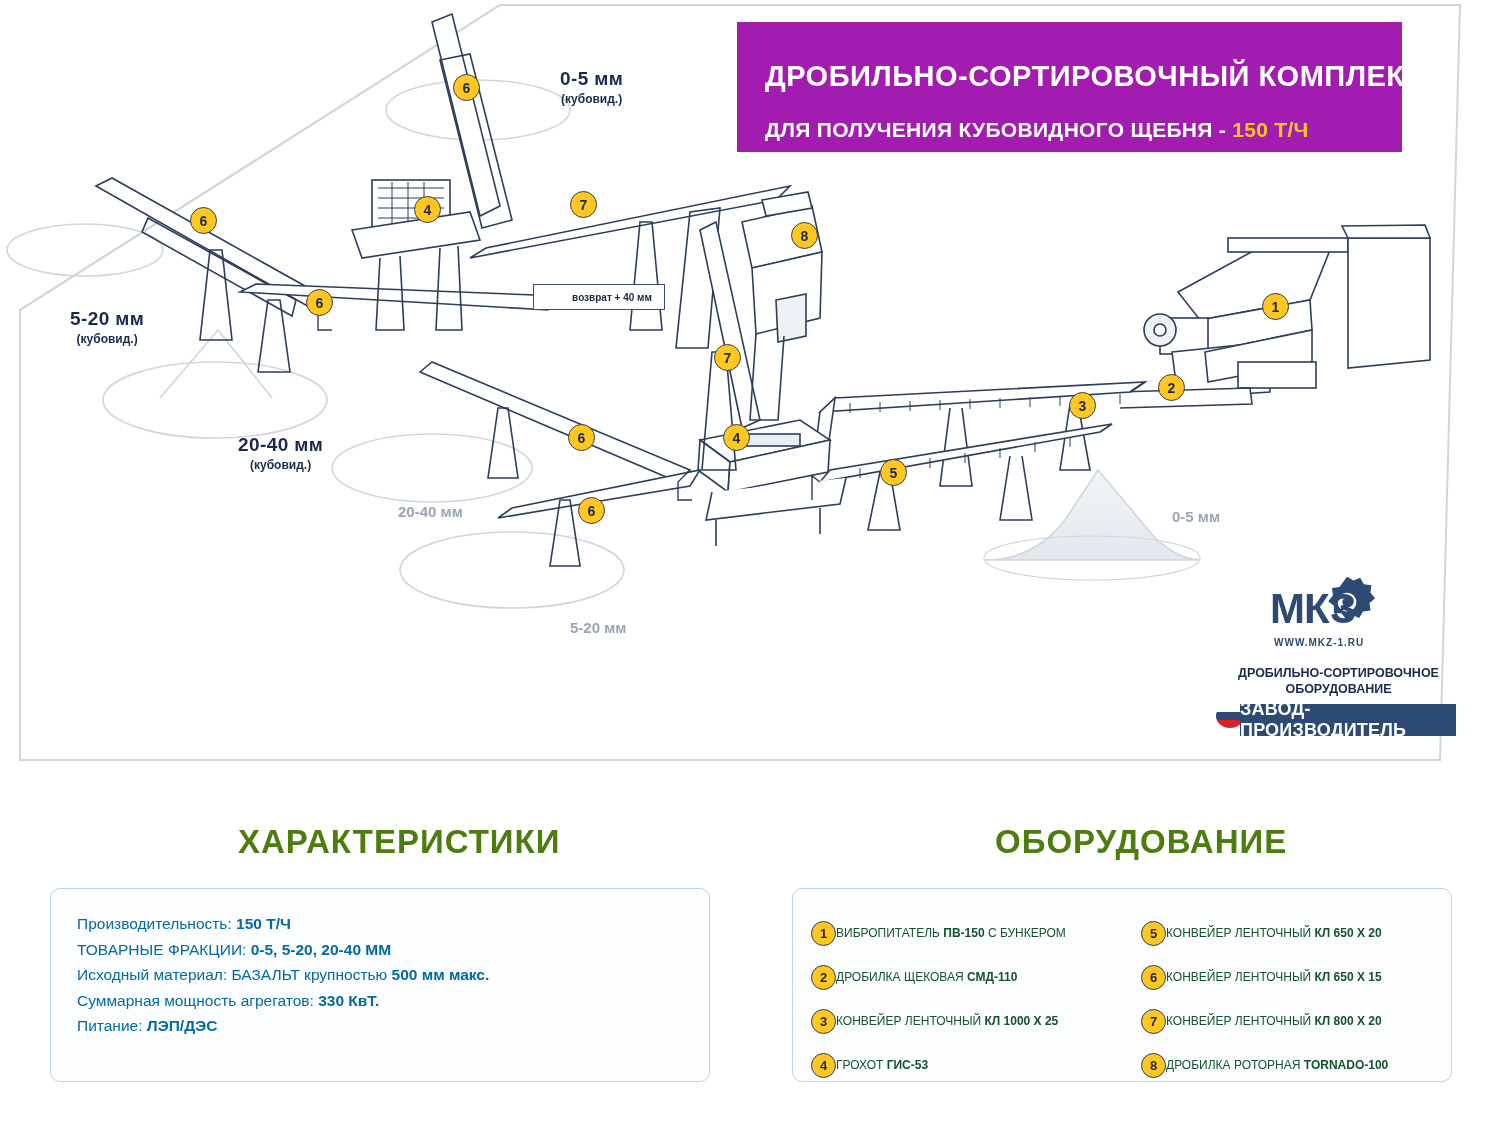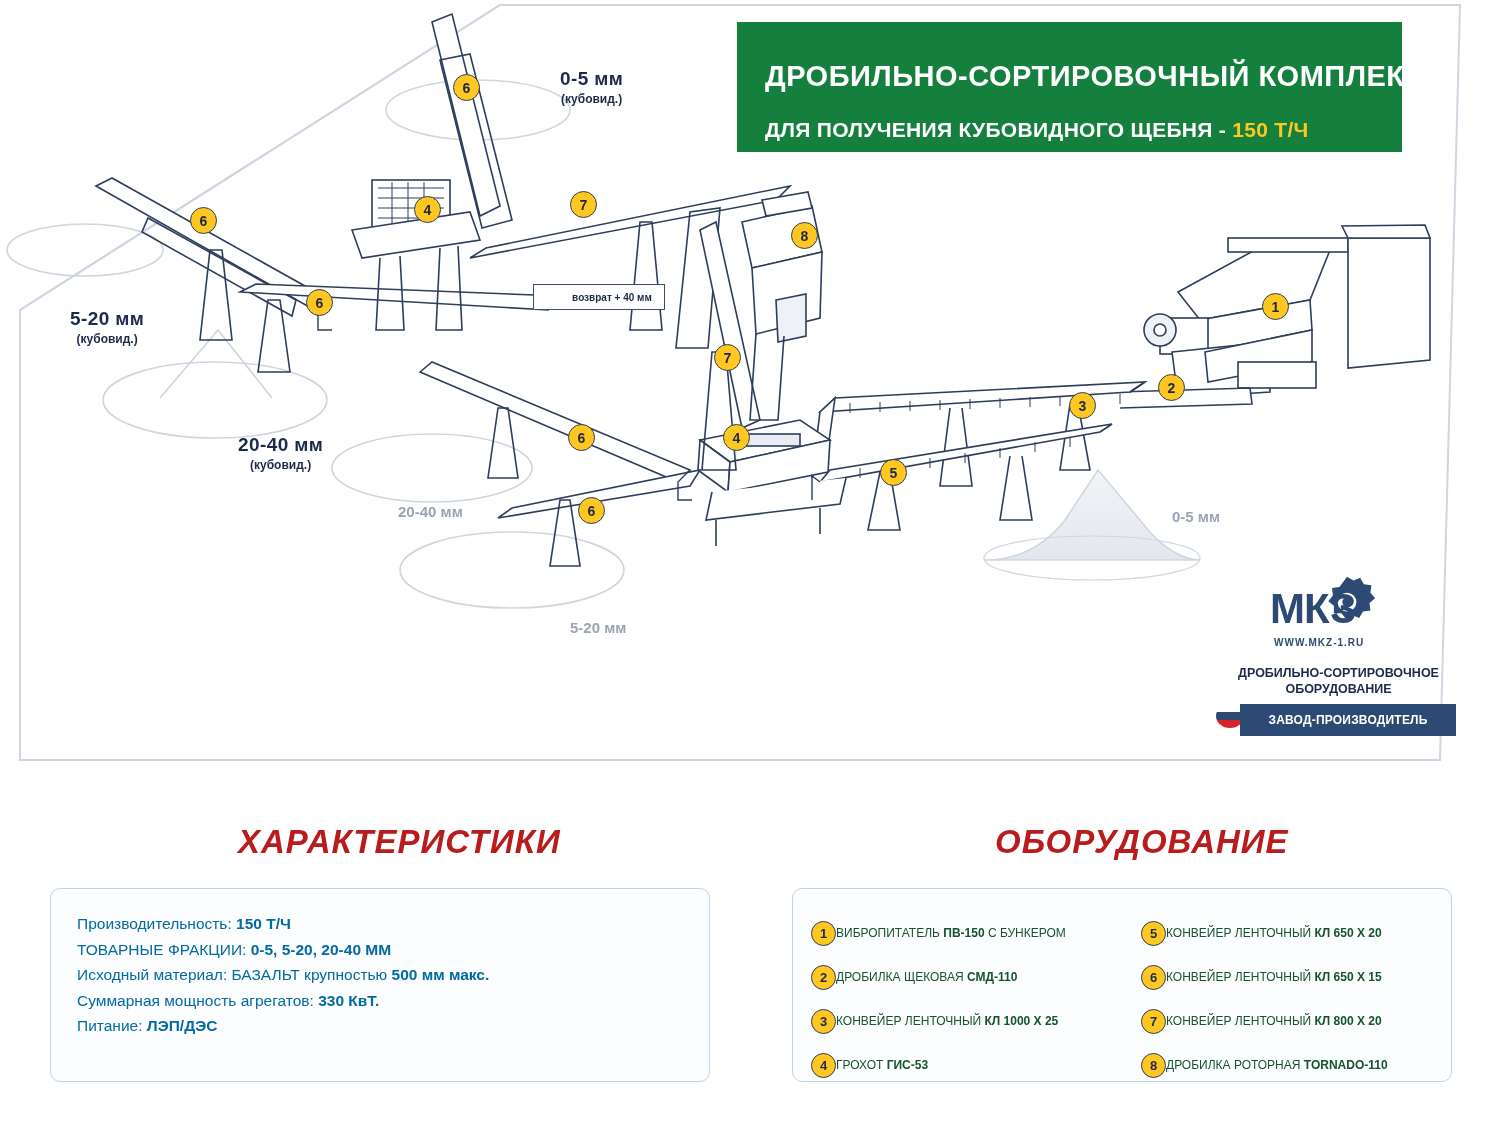--- a/index.html
+++ b/index.html
@@ -14,21 +14,21 @@
   .stage{position:absolute;left:0;top:0;width:1500px;height:1125px;}
 
   
   .ground{
     position:absolute;left:0;top:0;width:1500px;height:800px;
   }
 
   
   .title-box{
     position:absolute;left:737px;top:22px;width:665px;height:130px;
-    background:#15803d;
+    background:#a21caf;
     box-shadow:0 0 0 0 rgba(0,0,0,0);
   }
   .title-box .t1{
     position:absolute;left:28px;top:38px;
     font-size:29px;font-weight:bold;color:#ffffff;letter-spacing:.5px;
     white-space:nowrap;
   }
   .title-box .t2{
     position:absolute;left:28px;top:96px;
     font-size:21px;font-weight:bold;color:#ffffff;letter-spacing:.3px;
@@ -69,27 +69,27 @@
   .logo-sub{position:absolute;left:8px;top:80px;width:237px;text-align:center;font-size:12.5px;font-weight:bold;color:#1b2a4a;line-height:16px;}
   .logo-badge{
     position:absolute;left:4px;top:118px;height:26px;width:240px;
   }
   .logo-badge .flag{
     position:absolute;left:0;top:1px;width:28px;height:24px;border-radius:50%;overflow:hidden;
   }
   .logo-badge .flag i{position:absolute;left:0;width:28px;height:8px;display:block;}
   .logo-badge .bar{
     position:absolute;left:24px;top:1px;height:32px;width:216px;background:#2c4a74;
-    color:#fff;font-size:12px;font-weight:bold;letter-spacing:.2px;
+    color:#fff;font-size:18px;font-weight:bold;letter-spacing:.2px;
     display:flex;align-items:center;justify-content:center;
   }
 
   
   .sec-title{
-    position:absolute;font-size:33px;font-weight:bold;color:#b91c1c;letter-spacing:1px;font-style:italic;
+    position:absolute;font-size:33px;font-weight:bold;color:#4d7c0f;letter-spacing:1px;
   }
   .panel{
     position:absolute;border:1.5px solid #bcd3e8;border-radius:10px;background:#fbfdff;
     box-sizing:border-box;
   }
   .spec-list{position:absolute;left:26px;top:22px;}
   .spec-list .row{font-size:15.5px;line-height:25.5px;color:#0369a1;white-space:nowrap;}
   .spec-list .row b{font-weight:bold;}
 
   .eq-col{position:absolute;top:22px;}
@@ -382,20 +382,20 @@
       </div>
       <div class="eq-item">
         <div class="b">7</div>
         <div class="txt">
           <span>КОНВЕЙЕР ЛЕНТОЧНЫЙ </span><b>КЛ 800 Х 20</b>
         </div>
       </div>
       <div class="eq-item">
         <div class="b">8</div>
         <div class="txt">
-          <span>ДРОБИЛКА РОТОРНАЯ </span><b>TORNADO-110</b>
+          <span>ДРОБИЛКА РОТОРНАЯ </span><b>TORNADO-100</b>
         </div>
       </div>
     </div>
 
   </div>
 
 </div>
 
 </body></html>

